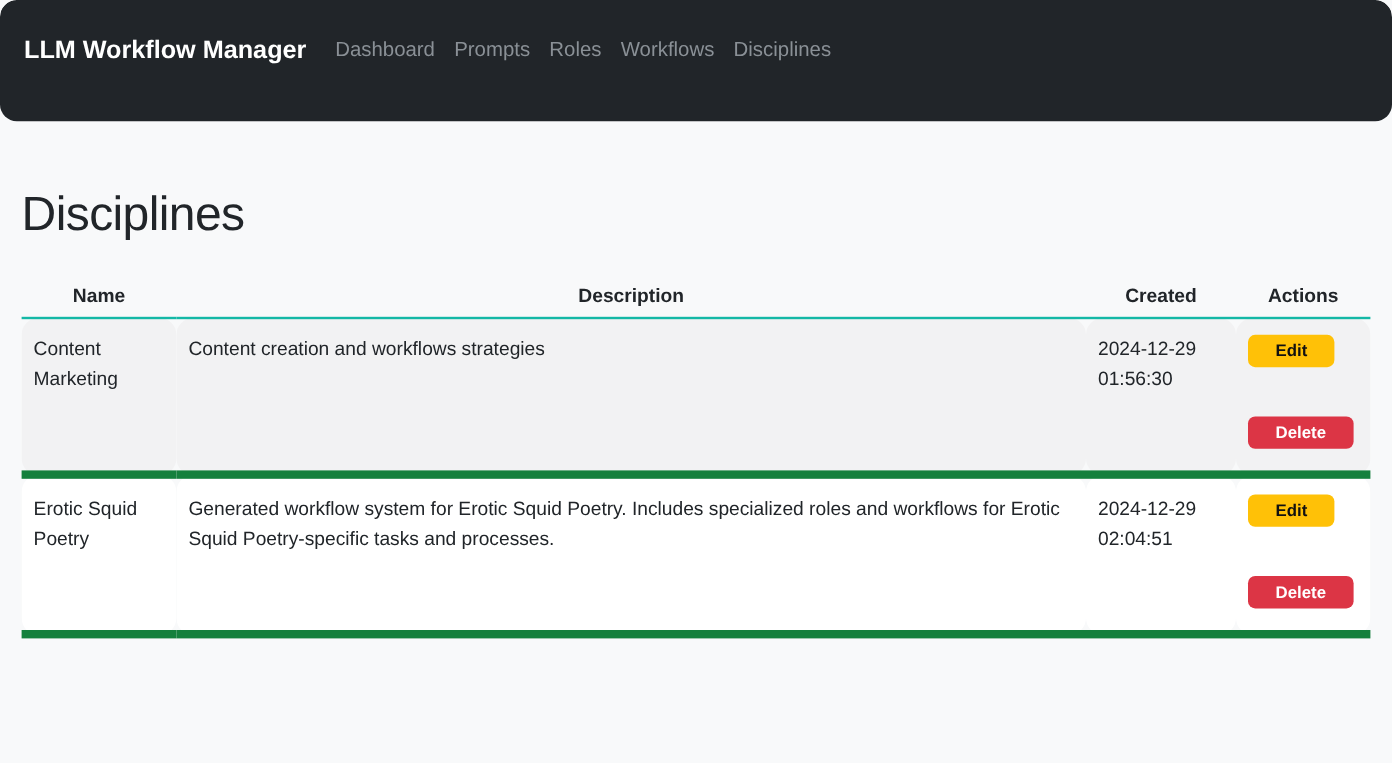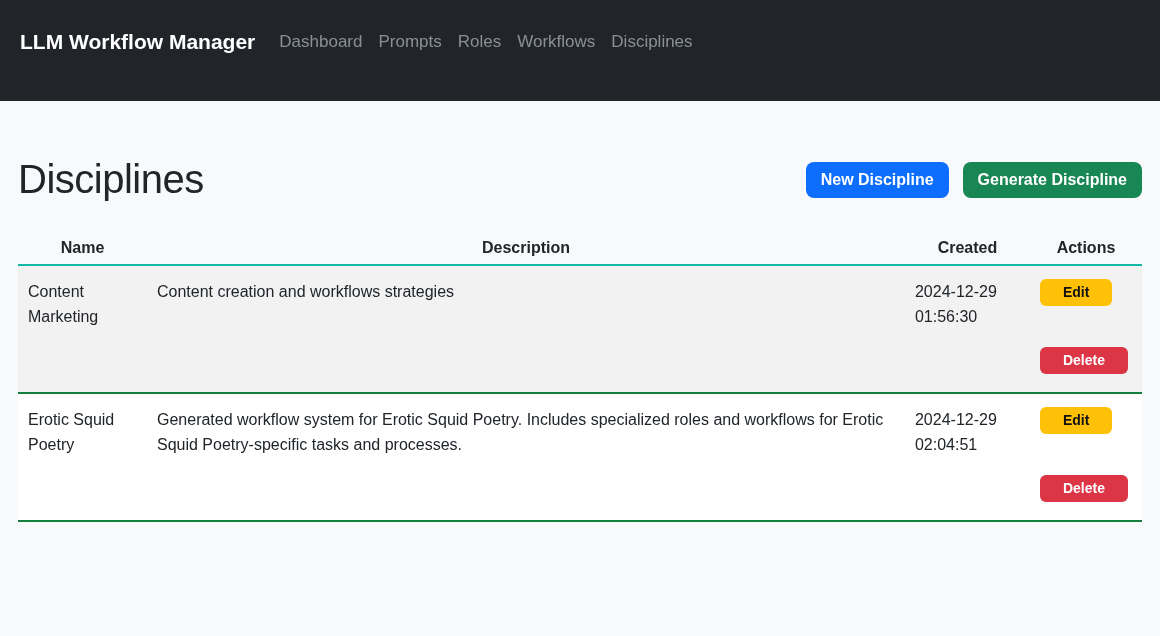--- a/index.html
+++ b/index.html
@@ -1,15 +1,15 @@
 <!DOCTYPE html>
 <html><head>
 <meta charset="utf-8">
 <style>
-  * { box-sizing: border-box; }
+  * { box-sizing: border-box; border-radius: 14px; }
   html, body { margin: 0; padding: 0; }
   body {
     width: 1160px; height: 636px; overflow: hidden;
     background: #f8f9fa;
     color: #212529;
     font-family: "Liberation Sans", sans-serif;
     font-size: 16px;
   }
 
   
@@ -78,21 +78,21 @@
     font-weight: 700;
     font-size: 16px;
     padding: 7px 10px;
     border-bottom: 2px solid #14b8a6;
     background: transparent;
   }
   table.disciplines td {
     padding: 13px 10px;
     vertical-align: top;
     line-height: 25px;
-    border-bottom: 2px solid #15803d;
+    border-bottom: 7px solid #15803d;
   }
   table.disciplines tbody tr:nth-child(odd)  { background: #f2f2f3; }
   table.disciplines tbody tr:nth-child(even) { background: #ffffff; }
   .col-name    { width: 129px; }
   .col-desc    { width: auto;  }
   .col-created { width: 125px; }
   .col-actions { width: 101px; }
 
   .btn-sm {
     border: none;
@@ -120,24 +120,20 @@
     <a class="nav-link">Roles</a>
     <a class="nav-link">Workflows</a>
     <a class="nav-link">Disciplines</a>
   </div>
 </nav>
 
 <div class="container">
 
   <div class="page-header">
     <h1 class="page-title">Disciplines</h1>
-    <div class="header-actions">
-      <button class="btn btn-primary">New Discipline</button>
-      <button class="btn btn-success">Generate Discipline</button>
-    </div>
   </div>
 
   <table class="disciplines">
     <thead>
       <tr>
         <th class="col-name">Name</th>
         <th class="col-desc">Description</th>
         <th class="col-created">Created</th>
         <th class="col-actions">Actions</th>
       </tr>

